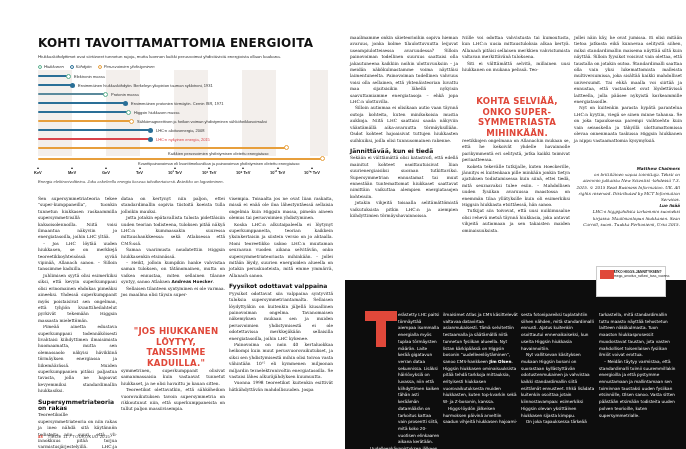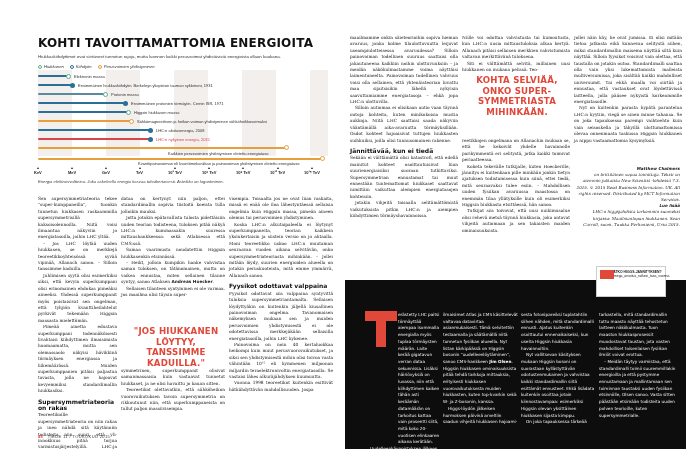--- a/index.html
+++ b/index.html
@@ -224,21 +224,21 @@
     <p>Silloin autiomaa ei olisikaan autio vaan täynnä outoja kohteita, kuten minikokoisia mustia aukkoja. Niitä LHC saattaisi saada näkyviin vääntämällä aika-avaruutta törmäyksillään. Osdot kohteet hajoaisivat tuttujen hiukkasten suihkuiksi, joilla olisi tunnusomainen rakenne.</p>
     <h3>Jännittävää, kun ei tiedä</h3>
     <p class="noindent">Sekään ei välttämättä olisi katastrofi, että edellä mainitut kohteet osoittautuisivat liian suurienergiaisiksi suoraan tutkittaviksi. Supersymmetrian ennustamat tai muut ennestään tuntemattomat hiukkaset saattavat nimittäin vaikuttaa alempien energiatasojen kohteisiin.</p>
     <p>Jotakin vihjeitä toisaalla selitämättömistä vaikutuksista pitkin LHC:n ja aiempien kiihdyttimien törmäyshavainnoissa.</p>
   </div>
 
   <div class="col" style="left:462px;top:35px;width:108px;">
     <p class="noindent">Niille voi odottaa vahvistusta tai kumoutusta, kun LHC:n uusia mittaustuloksia alkaa kertyä. Allanach pitäisi sellaisen merkkien vahvistumista valtavan merkittävänä tuloksena.</p>
     <p>Siti ei välttämättä selvitä, millainen uusi hiukkanen on mukana pelissä. Teo-</p>
   </div>
-  <div class="pullquote" style="left:466px;top:75px;width:102px;">KOHTA SELVIÄÄ, ONKO SUPER-SYMMETRIASTA MIHINKÄÄN.</div>
+  <div class="pullquote" style="left:466px;top:96px;width:102px;">KOHTA SELVIÄÄ, ONKO SUPER-SYMMETRIASTA MIHINKÄÄN.</div>
   <div class="col" style="left:462px;top:138px;width:108px;">
     <p class="noindent">reetikkojen ongelmana on Allanachin mukaan se, että he kekoivät yhdelle havainnolle parikymmentä eri selitystä, jotka kaikki toimivat periaatteessa.</p>
     <p>Koketa tekevälle tutkijalle, kuten Hoeckerille, jännitys ei kuitenkaan pille minkään jonkin tietyn ajatuksen todistamisessa kuin siinä, ettei tiedä, mitä seuraavaksi tulee esiin. – Mahdollisen uuden fysiikan avaruussa maastossa on enemmän tilaa yllätyksille kuin oli esimerkiksi Higgsin hiukkasta etsittäessä, hän sanoo.</p>
     <p>Tutkijat siis toivovat, että uusi nuikimusalue olisi rehevä metsä täynnä hiukkasia, joka antavat vihjeitä autiomaan ja sen takaisten maiden ominaisuuksista.</p>
   </div>
 
   <div class="col" style="left:574px;top:35px;width:108px;">
     <p class="noindent">Jollei näin käy, he ovat jumissa. Ei olisi mitään tietoa jatkosta eikä kunnevaa selitystä siihen, miksi standardimallin maisema näyttää siltä kuin näyttää. Silloin fyysikot voisivat vain olettaa, että taustalla on jotakin outoa. Standardimalli saattaa olla vain yksi lukemattomista malleista multiversumissa, joka sisältää kaikki mahdolliset universumit. Tai ehkä maalla voi siirtää ja ennustaa, että vastaukset ovat löydettävissä laitteella, jolla pääsee nykyistä korkeammille energiatasoille.</p>
     <p>Nyt on kuitenkin parasta hypätä parantelua LHC:n kyytiin, viegä se sinen minne tahansa. Se on joka tapauksessa parempi vaihtoehto kuin vain seisoskella ja tähyillä ulottumattomissa olevaa onnenmaata taskussa Higgsin hiukkanen ja nippu vastaamattomia kysymyksiä.</p>
   </div>

